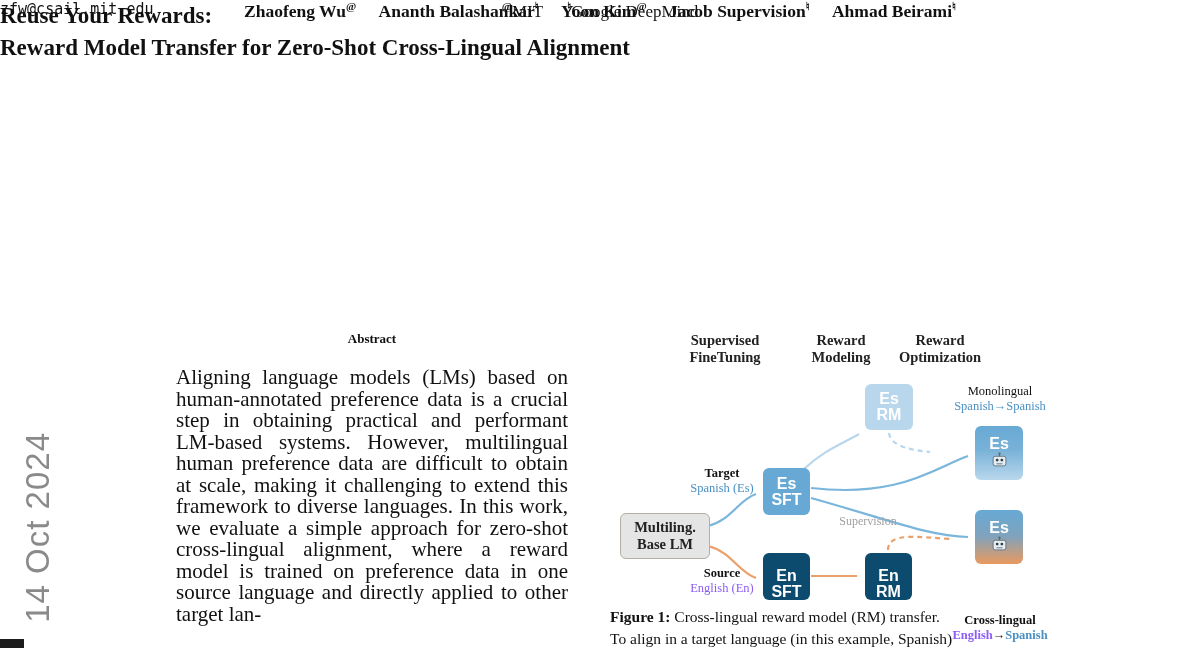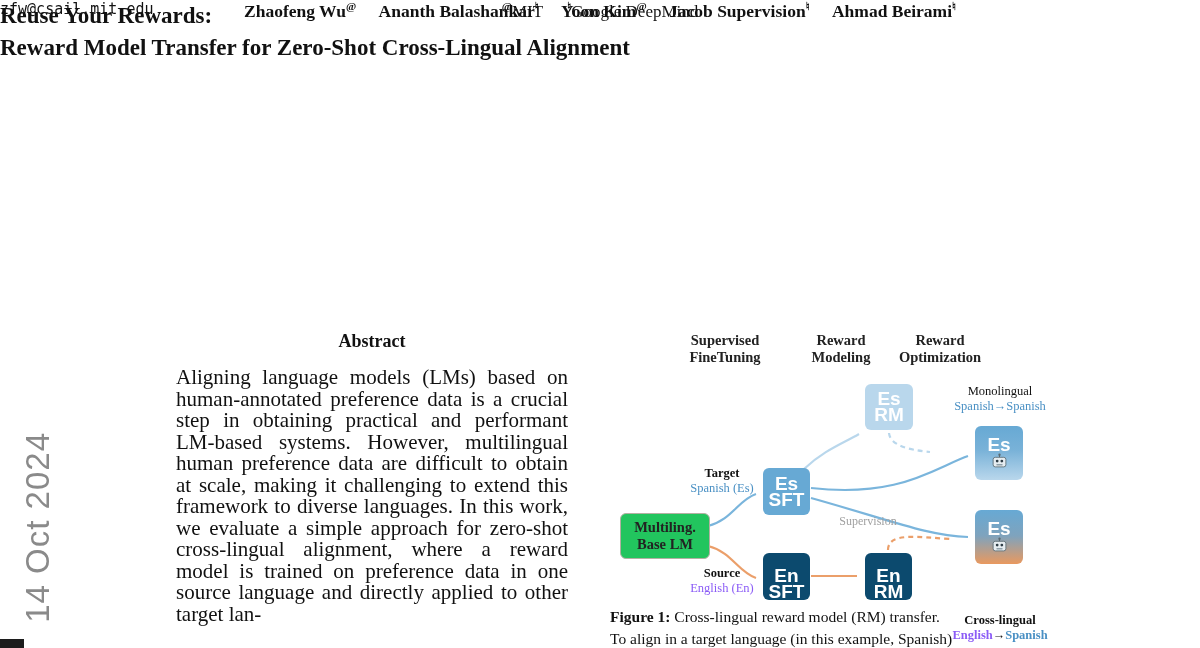--- a/index.html
+++ b/index.html
@@ -20,39 +20,39 @@
   
   .watermark { left:16; top:418px; left:16px; height:218px; width:44px;
                display:flex; align-items:center; justify-content:center; }
   .watermark span { writing-mode:vertical-rl; transform:rotate(180deg);
                     font-family:"Liberation Sans", sans-serif;
                     font-size:33px; color:#8a8a8a; letter-spacing:1px; white-space:nowrap; }
   .corner-bar { left:0; top:639px; width:24px; height:9px; background:#1c1c1c; }
 
   
   .abstract-head { left:176px; top:331px; width:392px; text-align:center;
-                   font-weight:bold; font-size:18px; }
+                   font-weight:bold; font-size:13px; }
   .abstract-body { left:176px; top:367px; width:392px; font-size:21px;
                    line-height:21.5px; text-align:justify; }
 
   
   .figure { left:600px; top:328px; width:480px; height:320px; }
   .figure .colhead { position:absolute; width:120px; text-align:center;
                      font-weight:bold; font-size:14.5px; line-height:16.5px; color:#222; }
   .fig-arrows { position:absolute; left:0; top:0; }
   .fig-arrows path { fill:none; stroke-width:2.2; }
 
   .node { position:absolute; border-radius:6px; color:#fff; text-align:center;
           font-family:"Liberation Sans", sans-serif; font-weight:bold;
-          font-size:19px; line-height:16px; display:flex; flex-direction:column;
+          font-size:16px; line-height:16px; display:flex; flex-direction:column;
           align-items:center; justify-content:center; }
   .node-blue   { background:#67a9d4; }
   .node-faded  { background:#b9d7ec; }
   .node-orange { background:#0c4a6e;justify-content:flex-end; }
-  .node-base   { background:#22c55e; border:1px solid #b3b0a2; color:#222;
+  .node-base   { background:#e5e5e5; border:1px solid #b3b0a2; color:#222;
                  font-family:"Liberation Serif", serif; font-size:14.5px; line-height:17px; }
   .policy-mono  { background:linear-gradient(180deg,#67a9d4 0%,#79b2d8 45%,#b9d7ec 100%); }
   .policy-cross { background:linear-gradient(180deg,#67a9d4 0%,#7fa3bd 48%,#e9995f 100%); }
 
   .small-label { position:absolute; text-align:center; font-size:12.5px; line-height:15px; }
   .bold  { font-weight:bold; }
   .c-blue   { color:#4a90c4; }
   .c-orange { color:#8b5cf6; }
   .c-gray   { color:#a0a0a0; }
 

